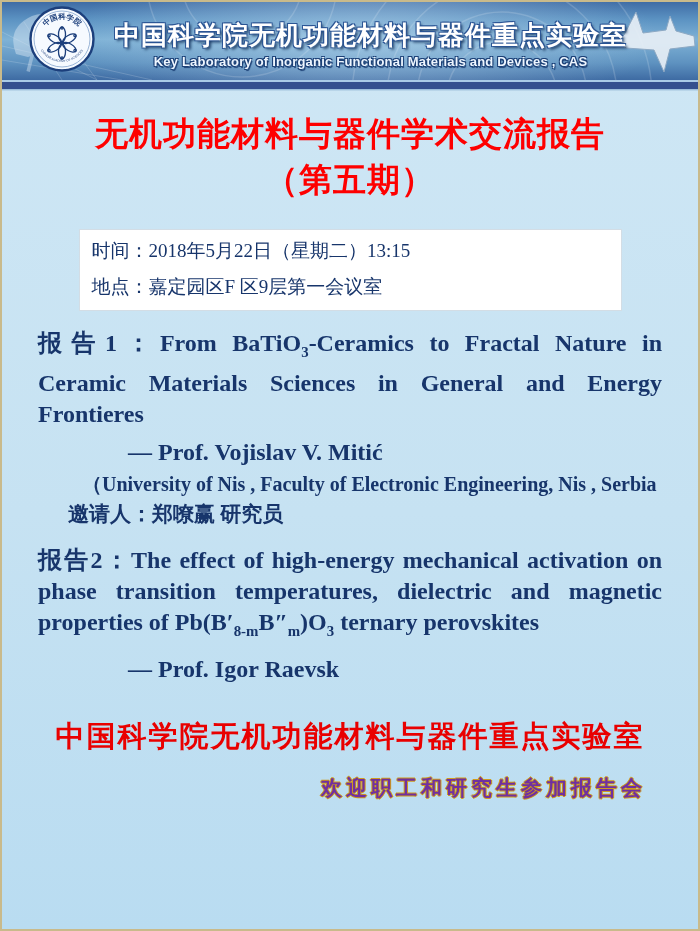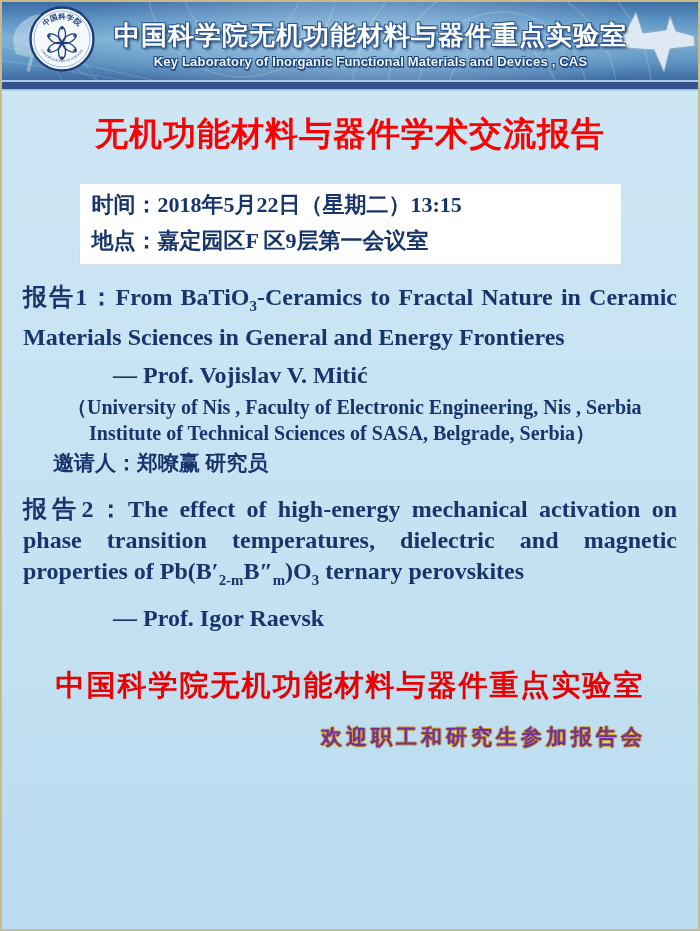--- a/index.html
+++ b/index.html
@@ -37,24 +37,24 @@
     background:linear-gradient(180deg,#aacbe6 0,#aacbe6 2px,#34508e 2px,#34508e 9px,#8fb4d4 9px,#c6e0f0 11px);
   }
   
   .poster-title{margin:20px 0 0;text-align:center;color:#fe0000;font-weight:bold;}
   .poster-title .t1{display:block;font-size:33px;letter-spacing:1px;line-height:46px;}
   .poster-title .t2{display:block;font-size:33px;letter-spacing:1px;line-height:46px;}
   
   .info-box{
     width:543px;box-sizing:border-box;margin:26px auto 0;padding:3px 12px 5px;
     background:#ffffff;border:1px solid #d3dde5;
-    color:#17356b;font-weight:bold;font-size:22px;line-height:36px;white-space:nowrap;
+    color:#17356b;font-weight:normal;font-size:19px;line-height:36px;white-space:nowrap;
   }
   
-  .report{margin:0 21px;color:#17356b;}
+  .report{margin:0 36px;color:#17356b;}
   .report p{margin:0;}
   .report-title{
     margin-top:17px !important;font-size:24px;font-weight:bold;line-height:31px;
     text-align:justify;color:#17356b;
   }
   .report-title sub{font-size:62%;}
   .speaker{margin-top:9px !important;padding-left:90px;font-size:24px;font-weight:bold;}
   .affil{font-size:20px;font-weight:bold;line-height:26px;}
   .affil.a1{margin-top:5px !important;padding-left:44px;}
   .affil.a2{padding-left:66px;}
@@ -153,37 +153,37 @@
       <div class="header-en">Key Laboratory of Inorganic Functional Materials and Devices , CAS</div>
     </div>
   </header>
 
   <div class="header-strip"></div>
 
   <main>
 
     <h1 class="poster-title">
       <span class="t1">无机功能材料与器件学术交流报告</span>
+      <span class="t2">（第五期）</span>
     </h1>
 
     <div class="info-box">
       <div>时间：2018年5月22日（星期二）13:15</div>
       <div>地点：嘉定园区F 区9层第一会议室</div>
     </div>
 
     <section class="report">
       <p class="report-title">报告1：From BaTiO<sub>3</sub>-Ceramics to Fractal Nature in Ceramic Materials Sciences in General and Energy Frontieres</p>
       <p class="speaker">— Prof. Vojislav V. Mitić</p>
       <p class="affil a1">（University of Nis , Faculty of Electronic Engineering, Nis , Serbia</p>
-      <p class="affil a2">Institute of Technical Sciences of SASA, Belgrade, Serbia）</p>
       <p class="inviter">邀请人：郑嘹赢 研究员</p>
     </section>
 
     <section class="report">
-      <p class="report-title">报告2：The effect of high-energy mechanical activation on phase transition temperatures, dielectric and magnetic properties of Pb(B′<sub>2-m</sub>B″<sub>m</sub>)O<sub>3</sub> ternary perovskites</p>
+      <p class="report-title">报告2：The effect of high-energy mechanical activation on phase transition temperatures, dielectric and magnetic properties of Pb(B′<sub>8-m</sub>B″<sub>m</sub>)O<sub>3</sub> ternary perovskites</p>
       <p class="speaker">— Prof. Igor Raevsk</p>
     </section>
 
     <p class="footer-org">中国科学院无机功能材料与器件重点实验室</p>
     <p class="welcome">欢迎职工和研究生参加报告会</p>
 
   </main>
 </div>
 
 </body></html>

